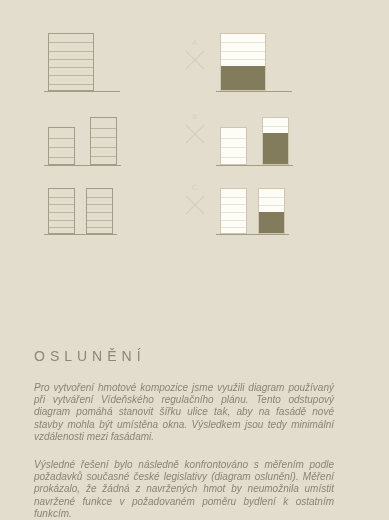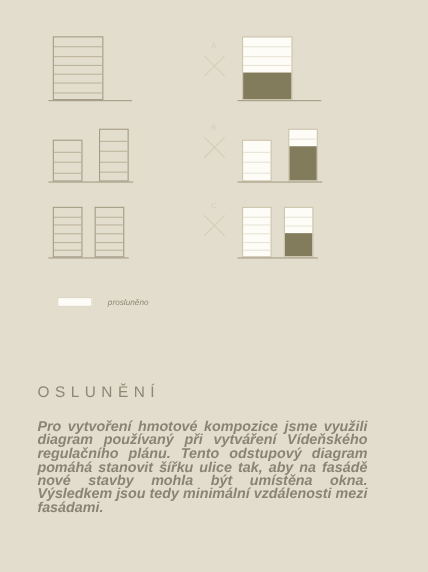--- a/index.html
+++ b/index.html
@@ -157,27 +157,26 @@
   }
   #page-title {
     font-size: 14px;
     letter-spacing: 5px;
     color: #8d8776;
     font-weight: normal;
     margin: 0 0 18px 0;
     line-height: 16px;
   }
   .body-par {
-    font-size: 13px;
+    font-size: 10px;
     line-height: 12.2px;
     font-style: italic;
     color: #8a8474;
     text-align: justify;
     margin: 16px 0 14px 0;
-    font-weight: bold;
   }
 </style>
 </head>
 <body>
 
 <div id="diagram-area">
     <div class="diagram-row" style="top: 20px; height: 75px;">
       <div class="row-left">
         <div class="bld-outline" style="left: 0px; width: 46px; height: 58px;">
           <div class="floor" style="top: 8.28571px;"></div>
@@ -285,22 +284,19 @@
             <div class="floor" style="top: 15.9467px;"></div>
           </div>
           <div class="seg-dark" style="height: 48%;"></div>
         </div>
         <div class="ground-line" style="left: -4px; width: 73px;"></div>
       </div>
     </div>
   </div>
 
 <div id="legend">
-  <div class="legend-item">
-    <div class="legend-swatch lit"></div>
-    <div class="legend-label">prosluněno</div>
-  </div>
 </div>
 
 <div id="text-block">
   <h1 id="page-title">OSLUNĚNÍ</h1>
   <p class="body-par">Pro vytvoření hmotové kompozice jsme využili diagram používaný při vytváření Vídeňského regulačního plánu. Tento odstupový diagram pomáhá stanovit šířku ulice tak, aby na fasádě nové stavby mohla být umístěna okna. Výsledkem jsou tedy minimální vzdálenosti mezi fasádami.</p>
+  <p class="body-par">Výsledné řešení bylo následně konfrontováno s měřením podle požadavků současné české legislativy (diagram oslunění). Měření prokázalo, že žádná z navržených hmot by neumožnila umístit navržené funkce v požadovaném poměru bydlení k ostatním funkcím.</p>
 </div>
 
 </body></html>

